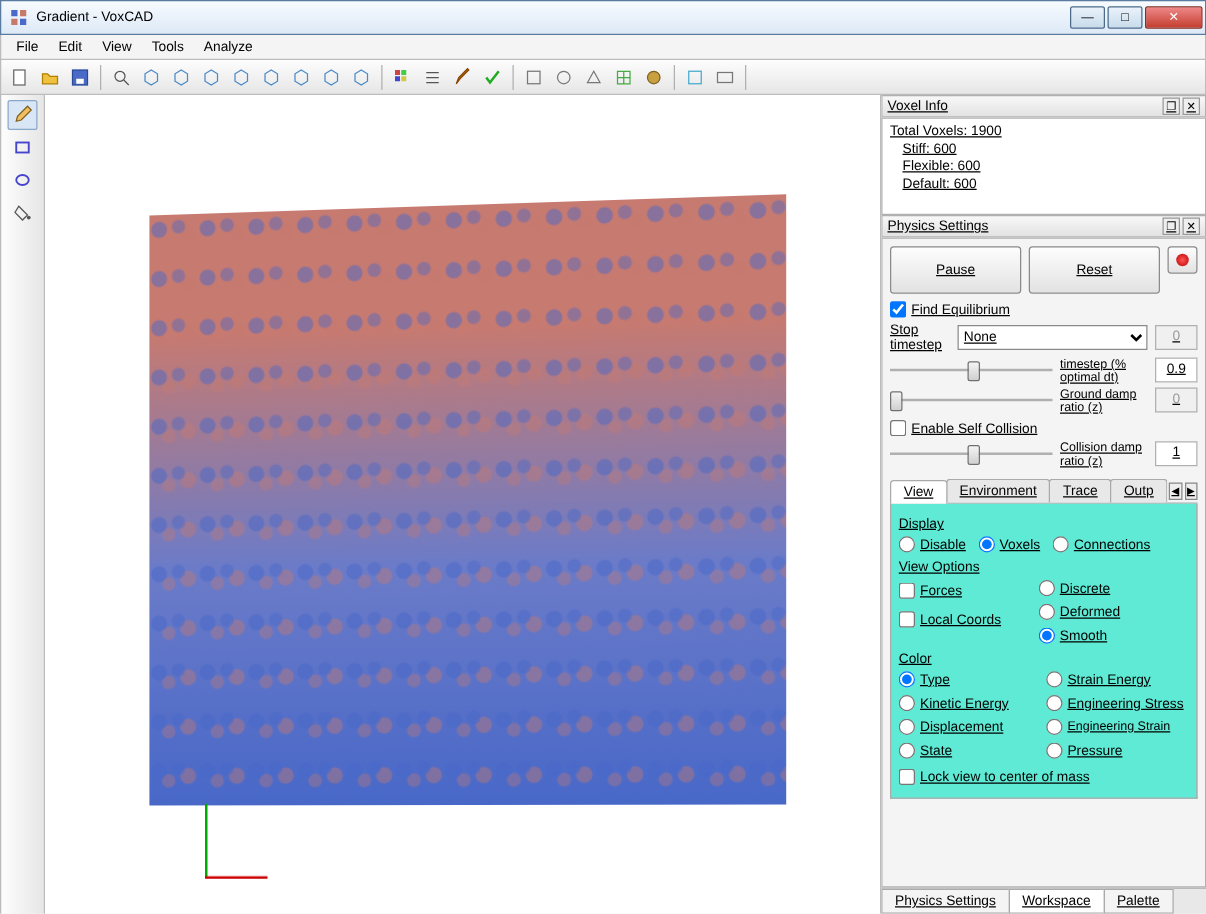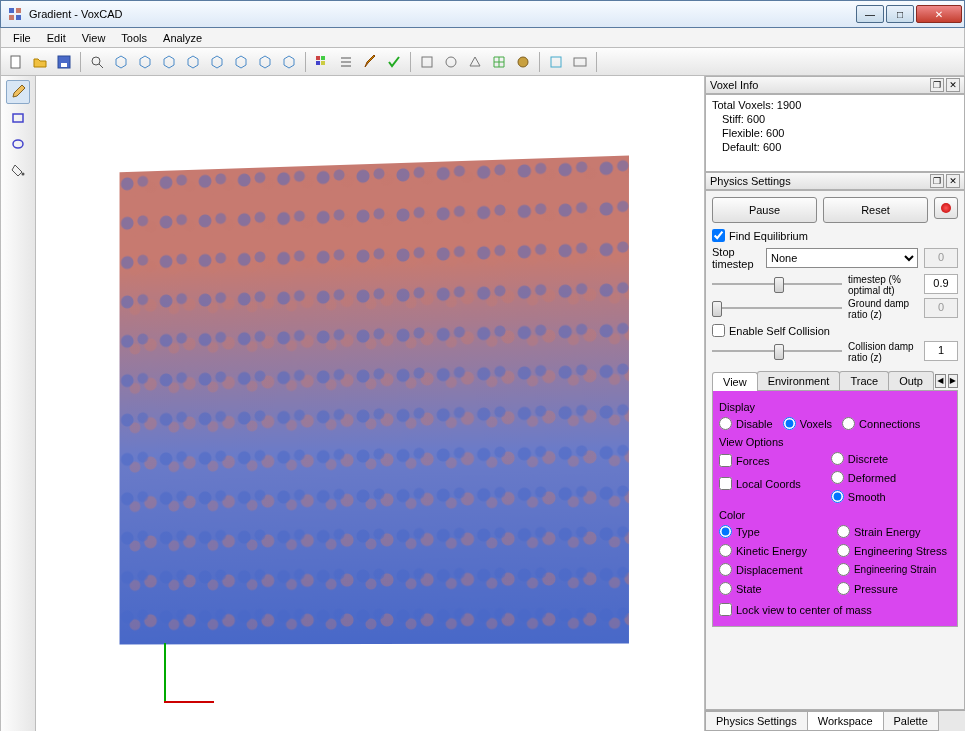--- a/index.html
+++ b/index.html
@@ -16,21 +16,21 @@
 
 .menubar { height: 20px; background: #f4f4f4; border: 1px solid #bcbcbc; border-top: none; display: flex; align-items: center; padding: 0 4px; }
 .menubar span { padding: 2px 8px; cursor: pointer; }
 
 
 .toolbar { height: 28px; background: linear-gradient(#fdfdfd, #e6e6e6); border: 1px solid #bcbcbc; border-top: none; display: flex; align-items: center; padding: 0 4px; gap: 2px; }
 .tb-btn { width: 22px; height: 22px; border: 1px solid transparent; background: transparent; display: flex; align-items: center; justify-content: center; border-radius: 2px; cursor: pointer; }
 .tb-sep { width: 1px; height: 20px; background: #b0b0b0; margin: 0 3px; }
 
 
-.main { display: flex; height: 655px; }
+.main { display: flex; height: 655px; text-decoration: underline; }
 .left-toolbar { width: 36px; background: linear-gradient(90deg, #fdfdfd, #e6e6e6); border-left: 1px solid #bcbcbc; border-right: 1px solid #bcbcbc; padding: 4px 0; display: flex; flex-direction: column; align-items: center; gap: 2px; }
 .lt-btn { width: 24px; height: 24px; border: 1px solid transparent; display: flex; align-items: center; justify-content: center; cursor: pointer; border-radius: 2px; }
 .lt-btn.active { border-color: #8aa8c8; background: #d8e6f5; }
 
 .viewport { flex: 1; background: #fff; border-right: 1px solid #bcbcbc; position: relative; display: flex; align-items: center; justify-content: center; }
 .voxel-render { width: 510px; height: 480px; background: linear-gradient(#c77a70 0%, #c77a70 20%, #6b7bc8 60%, #4868c8 100%); transform: perspective(800px) rotateY(-3deg) skewY(-1deg); position: relative; overflow: hidden; }
 .voxel-noise { position: absolute; inset: 0; background-image: radial-gradient(circle at 20% 30%, rgba(72,104,200,0.7) 6px, transparent 7px), radial-gradient(circle at 60% 25%, rgba(72,104,200,0.6) 5px, transparent 6px), radial-gradient(circle at 80% 40%, rgba(199,122,112,0.6) 6px, transparent 7px), radial-gradient(circle at 40% 50%, rgba(199,122,112,0.5) 5px, transparent 6px); background-size: 40px 40px; mix-blend-mode: normal; opacity: 0.7; }
 .axis { position: absolute; left: 128px; bottom: 28px; }
 .axis-y { width: 2px; height: 60px; background: #0a0; position: absolute; bottom: 0; left: 0; }
 .axis-x { width: 50px; height: 2px; background: #c00; position: absolute; bottom: 0; left: 0; }
@@ -39,21 +39,21 @@
 .right { width: 260px; background: #f4f4f4; display: flex; flex-direction: column; }
 .panel-header { height: 18px; background: linear-gradient(#f8f8f8, #e2e2e2); border: 1px solid #b0b0b0; display: flex; align-items: center; padding: 0 4px; font-weight: normal; }
 .panel-header .sp { flex: 1; }
 .panel-header .hdr-btn { width: 14px; height: 14px; border: 1px solid #999; background: #eee; margin-left: 2px; font-size: 9px; display: flex; align-items: center; justify-content: center; cursor: pointer; }
 
 .voxel-info { height: 78px; border: 1px solid #b0b0b0; background: #fff; padding: 3px 6px; overflow-y: auto; position: relative; }
 .voxel-info div { line-height: 14px; }
 
 .physics-body { flex: 1; border: 1px solid #b0b0b0; background: #f4f4f4; padding: 6px; overflow-y: auto; }
 .btn-row { display: flex; gap: 6px; margin-bottom: 6px; }
-.wbtn { flex: 1; height: 26px; border: 1px solid #8a8a8a; background: linear-gradient(#fdfdfd, #e2e2e2); border-radius: 3px; cursor: pointer; }
+.wbtn { flex: 1; height: 38px; border: 1px solid #8a8a8a; background: linear-gradient(#fdfdfd, #e2e2e2); border-radius: 3px; cursor: pointer; }
 .rec-btn { width: 24px; height: 22px; border: 1px solid #8a8a8a; background: linear-gradient(#fdfdfd, #e2e2e2); border-radius: 3px; display: flex; align-items: center; justify-content: center; cursor: pointer; }
 .rec-dot { width: 10px; height: 10px; border-radius: 50%; background: radial-gradient(#f55, #b00); }
 
 .chk-row { display: flex; align-items: center; gap: 4px; margin: 4px 0; }
 input[type=checkbox], input[type=radio] { margin: 0; }
 .form-row { display: flex; align-items: center; gap: 6px; margin: 4px 0; }
 .form-row label { width: 48px; }
 select { flex: 1; height: 20px; border: 1px solid #8a8a8a; background: #fff; }
 .num-box { width: 34px; height: 20px; border: 1px solid #b0b0b0; background: #fff; text-align: center; padding-top: 2px; }
 .num-box.disabled { color: #999; background: #f0f0f0; }
@@ -62,21 +62,21 @@
 .slider { flex: 1; height: 20px; position: relative; }
 .slider-track { position: absolute; top: 9px; left: 0; right: 0; height: 2px; background: #b0b0b0; }
 .slider-thumb { position: absolute; top: 3px; width: 10px; height: 16px; background: linear-gradient(#f4f4f4,#d0d0d0); border: 1px solid #707070; border-radius: 2px; }
 .slider-lbl { width: 70px; font-size: 10px; line-height: 11px; }
 
 
 .tabs { display: flex; border-bottom: 1px solid #aaa; margin-top: 8px; }
 .tab { padding: 3px 10px; border: 1px solid #aaa; border-bottom: none; background: #e8e8e8; margin-right: -1px; cursor: pointer; border-radius: 3px 3px 0 0; font-size: 11px; }
 .tab.active { background: #fff; position: relative; top: 1px; }
 .tab-scroll { width: 14px; height: 14px; border: 1px solid #888; background: #eee; align-self: center; margin-left: 2px; font-size: 8px; display: flex; align-items: center; justify-content: center; cursor: pointer; }
-.tab-body { border: 1px solid #aaa; border-top: none; background: #d946ef; padding: 6px; }
+.tab-body { border: 1px solid #aaa; border-top: none; background: #5eead4; padding: 6px; }
 
 .group-lbl { margin: 4px 0 2px; }
 .radio-row { display: flex; align-items: center; gap: 4px; margin: 2px 0; }
 .radio-grid { display: flex; gap: 30px; }
 .radio-col { display: flex; flex-direction: column; gap: 2px; }
 
 .bottom-tabs { display: flex; border-top: 1px solid #aaa; background: #e8e8e8; }
 .bottom-tab { padding: 3px 10px; border: 1px solid #aaa; background: #f4f4f4; cursor: pointer; margin: 0 -1px 0 0; }
 .bottom-tab.active { background: #fff; }
 

